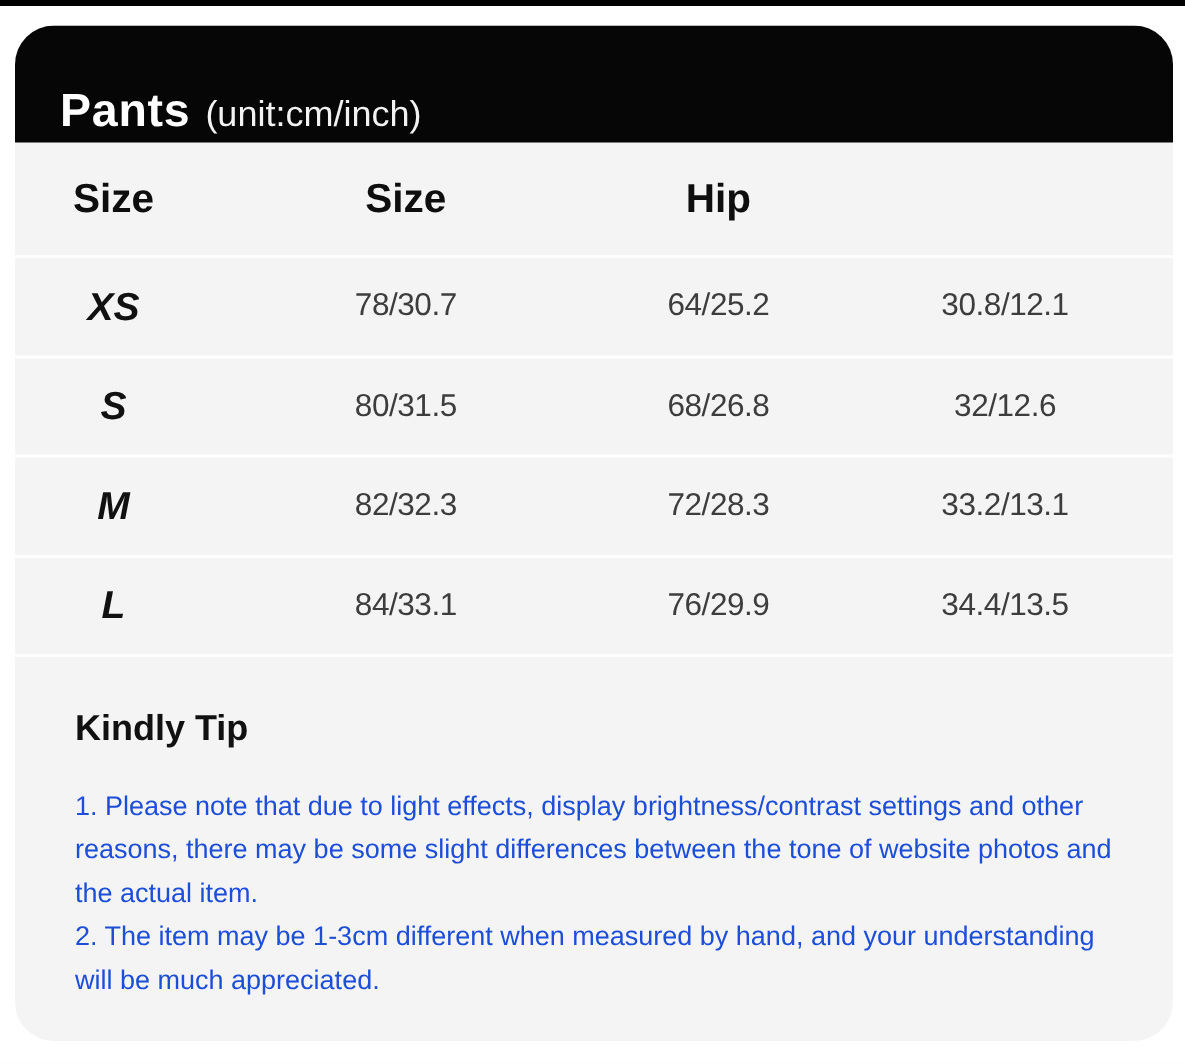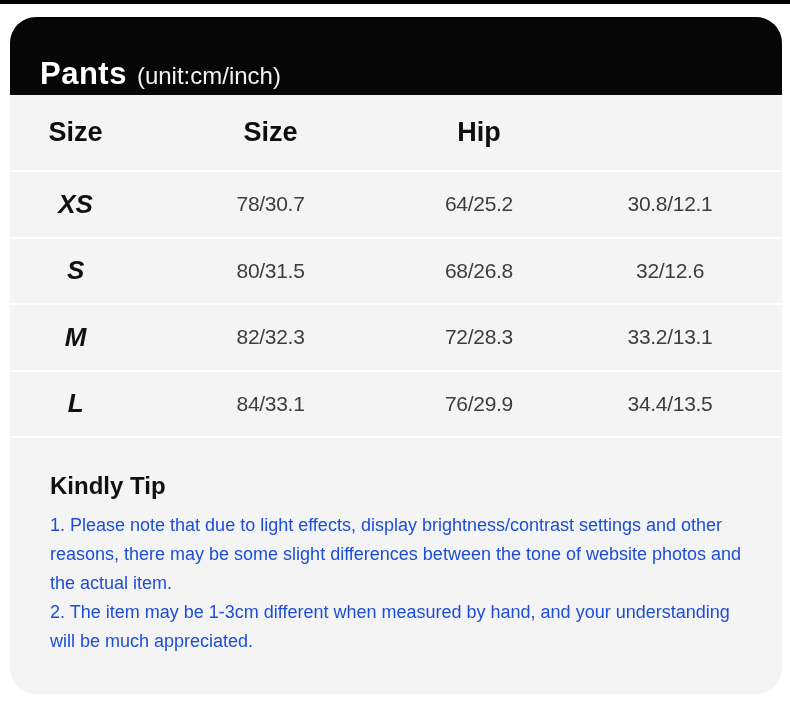--- a/index.html
+++ b/index.html
@@ -83,21 +83,21 @@
     font-style: italic;
   }
   .tips {
     border-top: 2px solid #fefefe;
     padding: 34px 38px 0 40px;
   }
   .tips-heading {
     font-size: 24px;
     font-weight: bold;
     color: #111111;
-    margin-bottom: 11px;
+    margin-bottom: 23px;
   }
   .tip-text {
     font-size: 18px;
     line-height: 29px;
     color: #1d4ed8;
   }
 </style>
 </head>
 <body>
 

